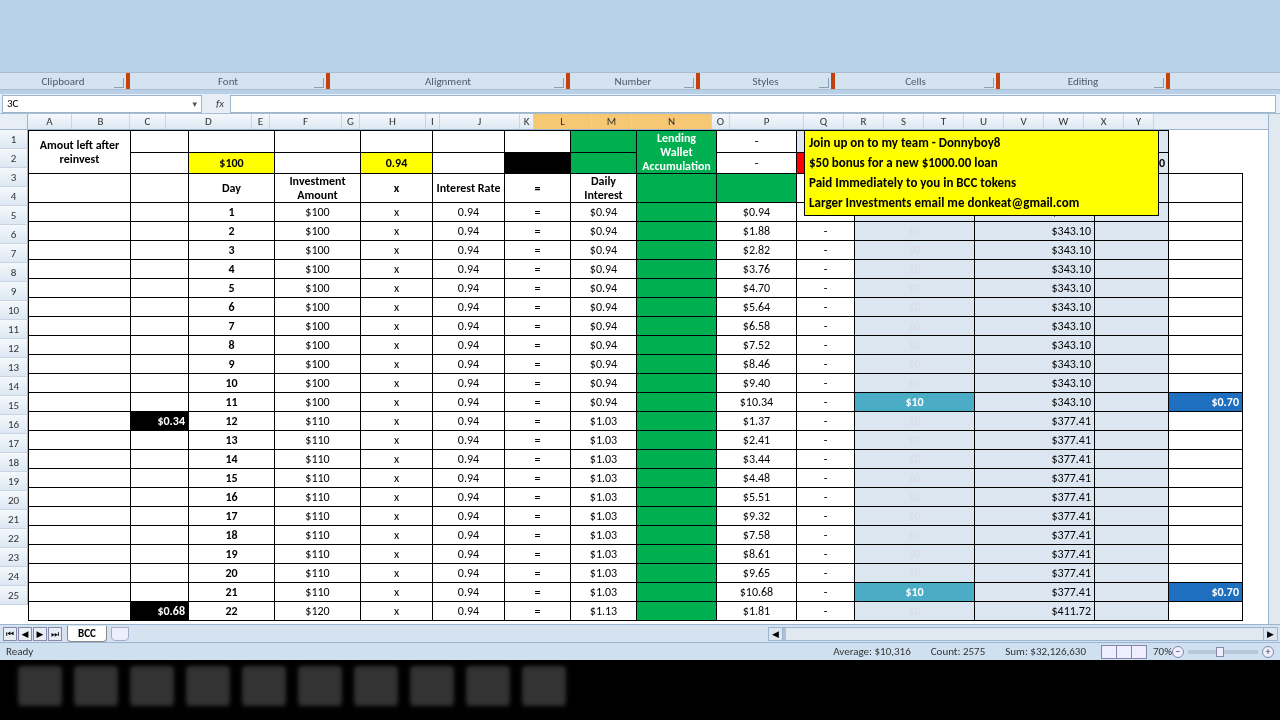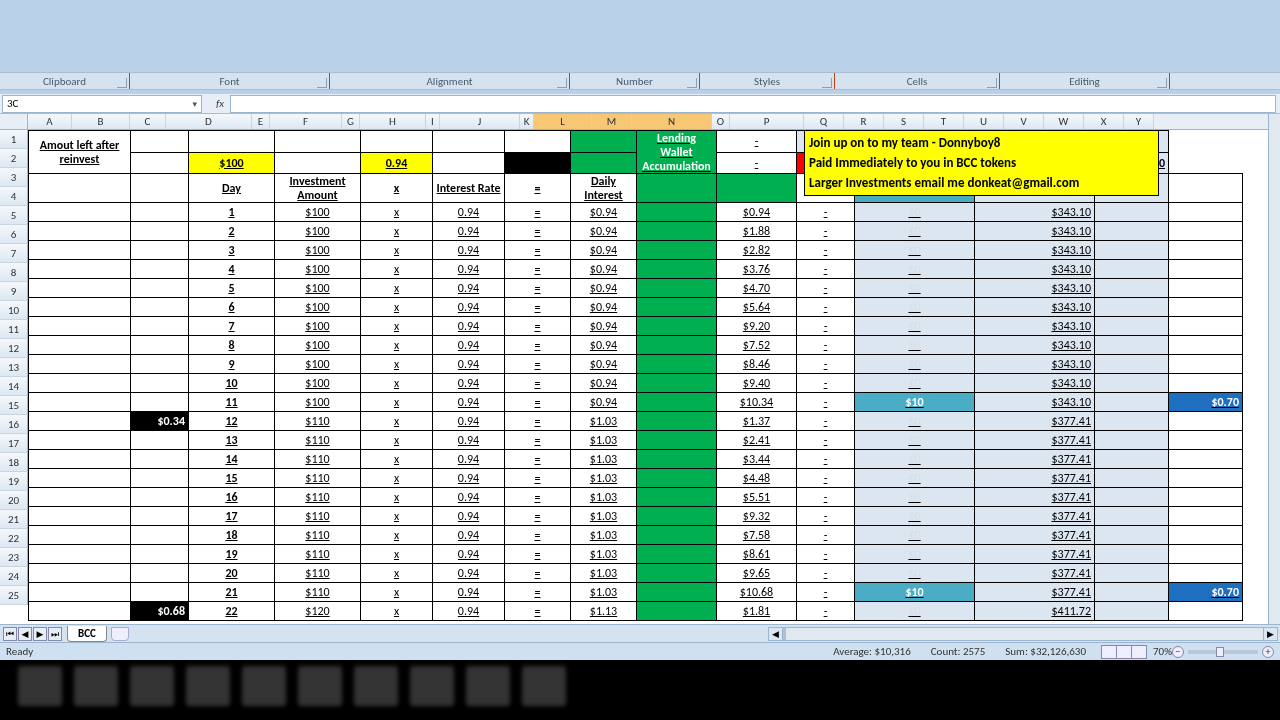--- a/index.html
+++ b/index.html
@@ -1,39 +1,39 @@
 <!DOCTYPE html>
 <html><head>
 <meta charset="utf-8">
 <style>
 * { margin: 0; padding: 0; box-sizing: border-box; }
 body { font-family: Calibri, Arial, sans-serif; font-size: 11px; background: #b8d0e8; overflow: hidden; width: 1280px; height: 720px; position: relative; }
 
 
 .ribbon-groups { position: absolute; top: 72px; left: 0; right: 0; height: 18px; background: #d5e3f1; border-top: 1px solid #a9bcd0; border-bottom: 1px solid #a9bcd0; display: flex; }
-.ribbon-group { text-align: center; color: #4a5a6a; font-size: 11px; border-right: 1px solid #c2410c; display: flex; align-items: center; justify-content: center; position: relative; }
+.ribbon-group { text-align: center; color: #4a5a6a; font-size: 11px; border-right: 4px solid #c2410c; display: flex; align-items: center; justify-content: center; position: relative; }
 .ribbon-group .dlg { position: absolute; right: 2px; bottom: 1px; width: 10px; height: 10px; border: 1px solid #8aa0b8; border-top: none; border-left: none; }
 
 
 .formula-row { position: absolute; top: 94px; left: 0; right: 0; height: 20px; background: #e8eef6; display: flex; align-items: center; border-bottom: 1px solid #a9bcd0; }
 .name-box { width: 200px; height: 18px; background: #fff; border: 1px solid #9db6d0; margin-left: 2px; display: flex; align-items: center; padding: 0 4px; }
 .name-box .dd { margin-left: auto; color: #555; font-size: 9px; }
 .fx-area { display: flex; align-items: center; margin-left: 8px; flex: 1; }
 .fx-label { font-style: italic; color: #444; margin: 0 6px; }
 .formula-input { flex: 1; height: 18px; background: #fff; border: 1px solid #9db6d0; margin-right: 4px; }
 
 
 .col-headers { position: absolute; top: 114px; left: 0; right: 12px; height: 16px; background: #e8eef6; display: flex; border-bottom: 1px solid #9db6d0; }
 .corner { width: 28px; background: #e8eef6; border-right: 1px solid #9db6d0; }
 .col-h { text-align: center; color: #333; border-right: 1px solid #c8d4e2; font-size: 11px; line-height: 16px; background: linear-gradient(#f4f8fc,#dde8f3); }
 .col-h.sel { background: #f7c873; }
 
 
 .grid-wrap { position: absolute; top: 130px; left: 0; right: 12px; bottom: 95px; overflow: hidden; background: #fff; }
-.grid { position: absolute; left: 28px; top: 0; text-decoration: underline; }
+.grid { position: absolute; left: 28px; top: 0; }
 .row-headers { position: absolute; left: 0; top: 0; width: 28px; }
 .row-h { height: 19px; background: linear-gradient(#f4f8fc,#dde8f3); border-bottom: 1px solid #c8d4e2; border-right: 1px solid #9db6d0; text-align: center; line-height: 19px; color: #333; font-size: 11px; }
 
 table { border-collapse: collapse; }
 td { border: 1px solid #000; height: 19px; font-size: 12px; padding: 0 3px; text-align: center; vertical-align: middle; }
 td.r { text-align: right; }
 
 
 .fill-yellow { background: #ffff00; font-weight: bold; }
 .fill-green { background: #00b050; color: #fff; font-weight: bold; }
@@ -320,21 +320,21 @@
           <tr>
 <td style="width:44px" class=""></td>
 <td style="width:58px" class=""></td>
 <td style="width:36px" class="b">7</td>
 <td style="width:86px" class="">$100</td>
 <td style="width:18px" class="">x</td>
 <td style="width:72px" class="">0.94</td>
 <td style="width:18px" class="">=</td>
 <td style="width:66px" class="">$0.94</td>
 <td style="width:14px" class="fill-greenbar"></td>
-<td style="width:80px" class="">$9.20</td>
+<td style="width:80px" class="">$6.58</td>
 <td style="width:14px" class="">-</td>
 <td style="width:58px" class="fill-lblue ghost">$0</td>
 <td style="width:120px" class="fill-lblue r">$343.10</td>
 <td style="width:18px" class="fill-lblue"></td>
 <td style="width:74px" class=""></td>
 </tr>
           <tr>
 <td style="width:44px" class=""></td>
 <td style="width:58px" class=""></td>
 <td style="width:36px" class="b">8</td>
@@ -587,20 +587,21 @@
 <td style="width:58px" class="fill-lblue ghost">$0</td>
 <td style="width:120px" class="fill-lblue r">$411.72</td>
 <td style="width:18px" class="fill-lblue"></td>
 <td style="width:74px" class=""></td>
 </tr>
         </tbody>
       </table>
     </div>
   <div class="note-box" id="notebox" style="top: 0px; left: 804px; width: 355px;">
       <div>Join up on to my team - Donnyboy8</div>
+      <div>$50 bonus for a new $1000.00 loan</div>
       <div>Paid Immediately to you in BCC tokens</div>
       <div>Larger Investments email me donkeat@gmail.com</div>
     </div>
 </div>
 
 <div class="sheet-tabs">
   <div class="tab-nav">
     <span>⏮</span>
     <span>◀</span>
     <span>▶</span>

